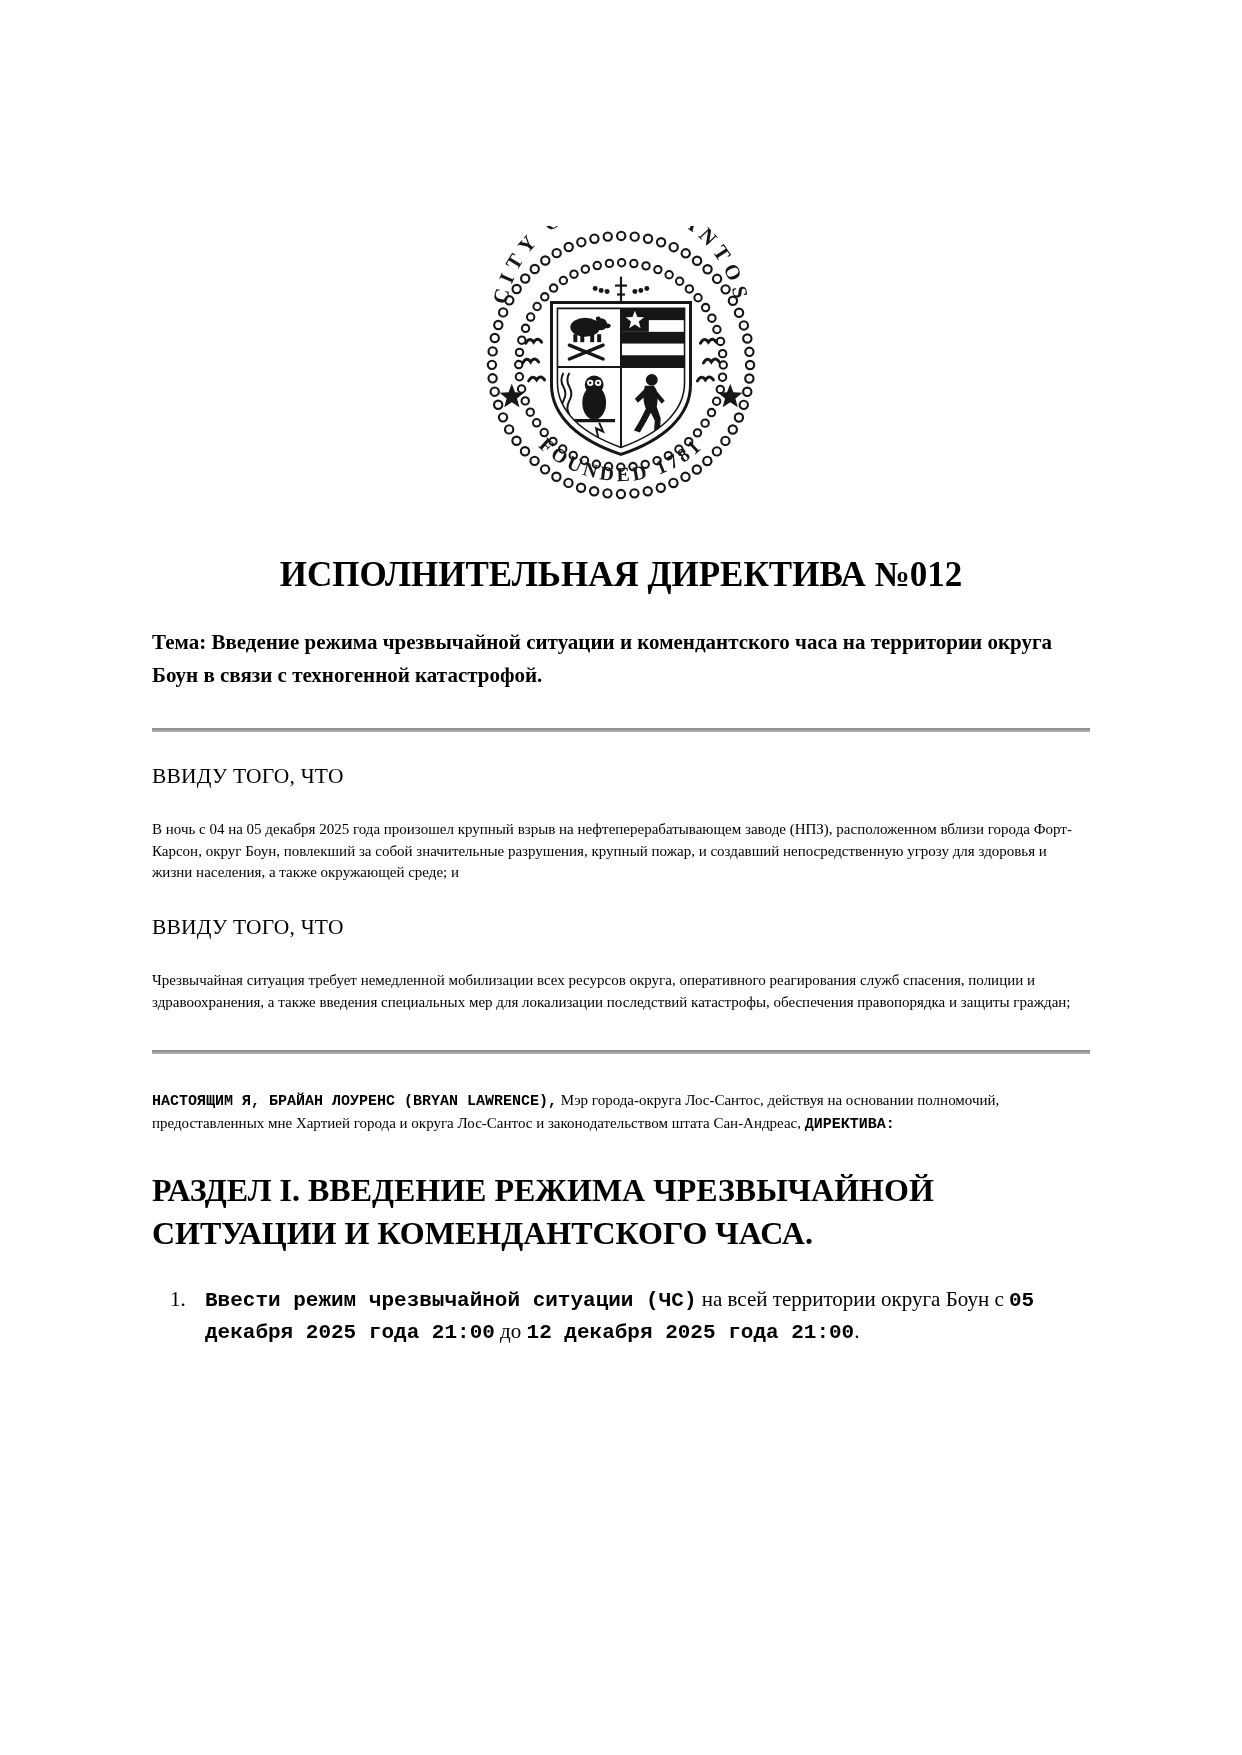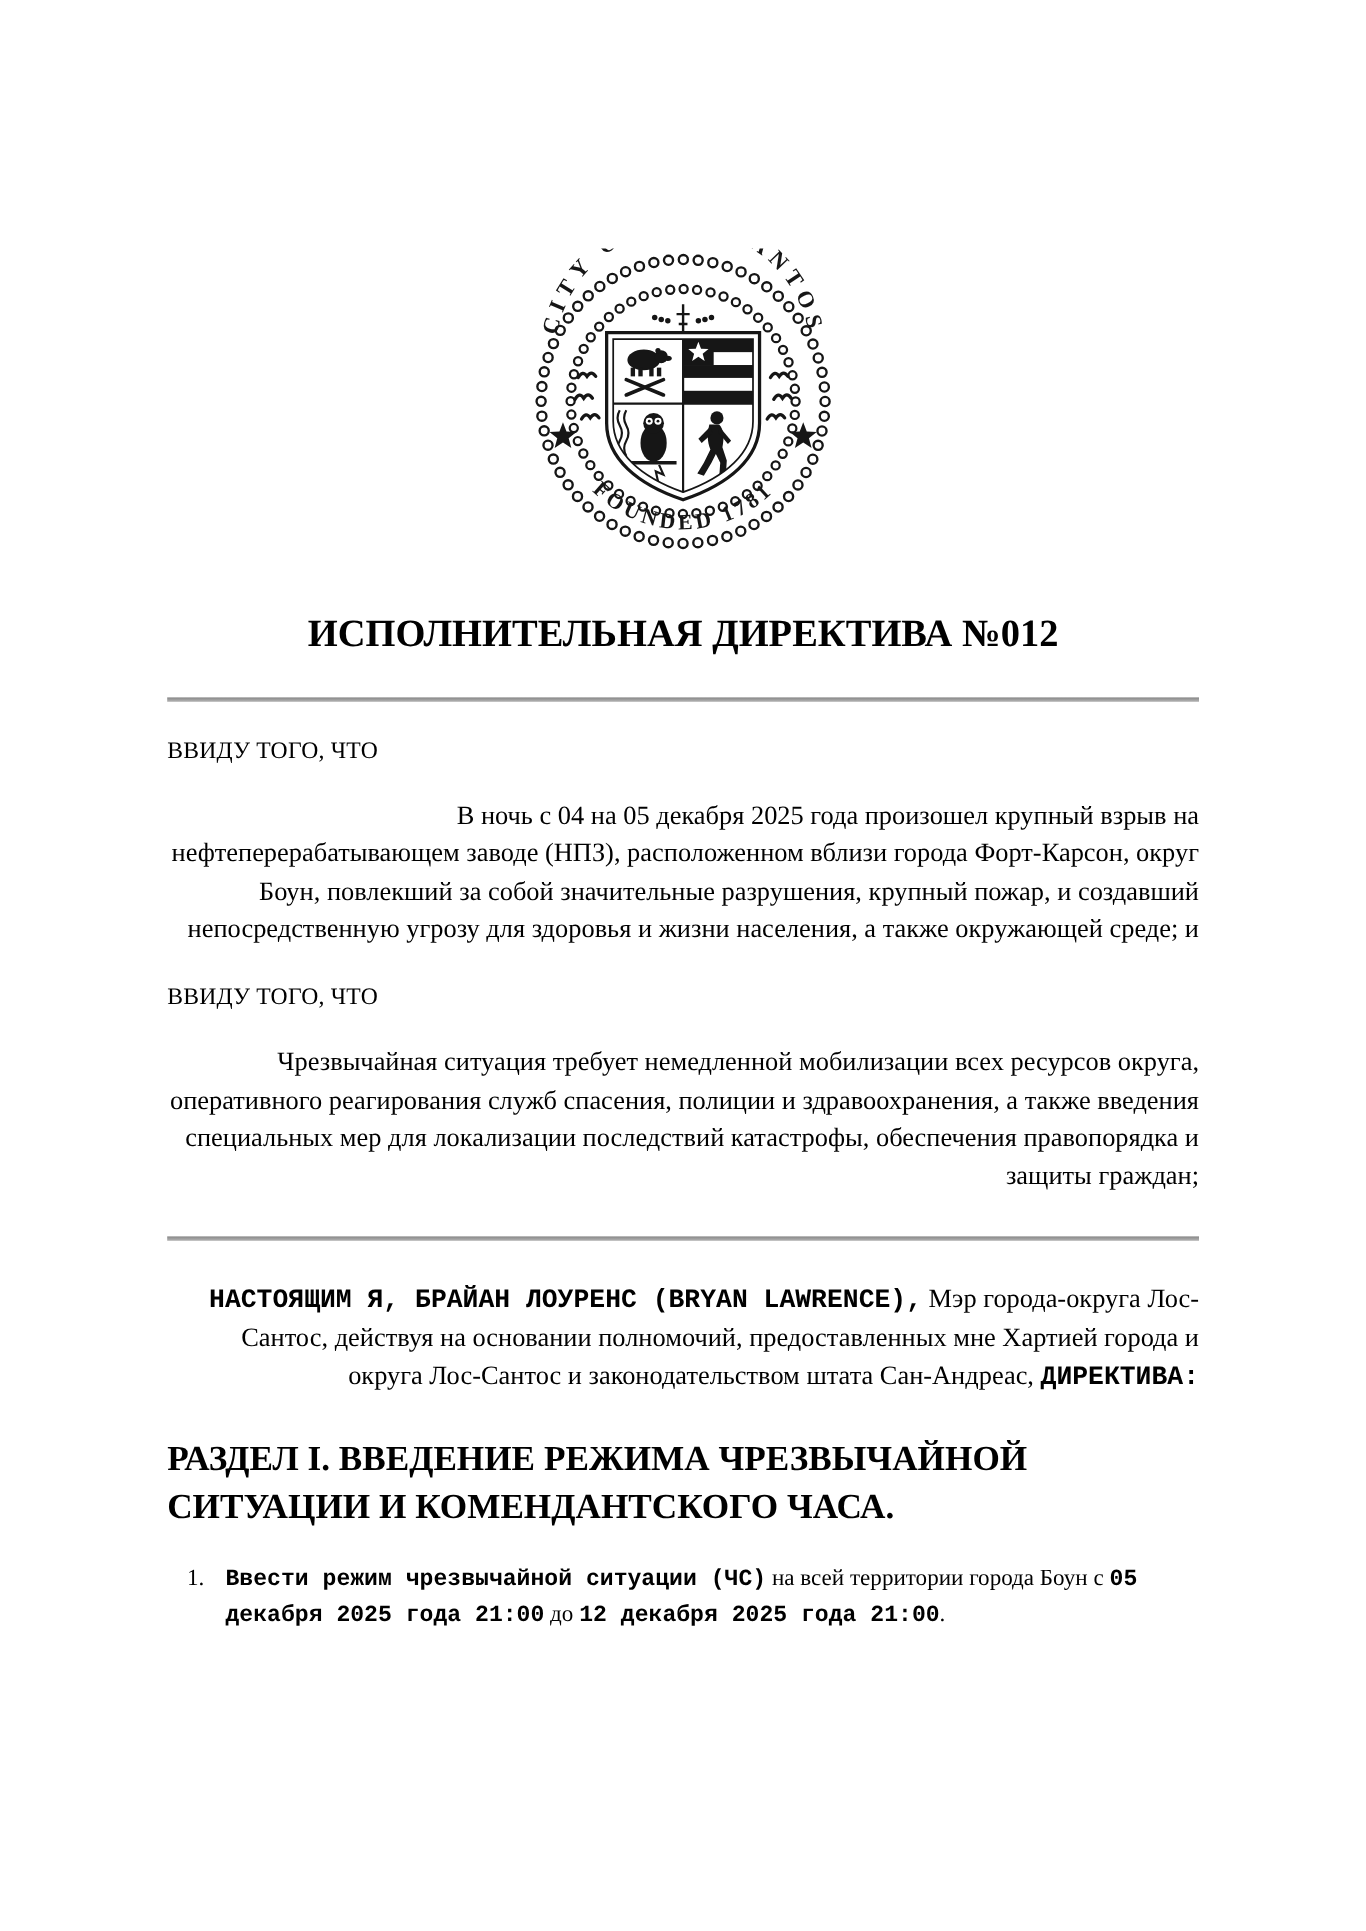--- a/index.html
+++ b/index.html
@@ -25,21 +25,21 @@
     margin-top:30px; font-size:21px; font-weight:bold; line-height:1.55;
   }
   .rule {
     border:0; height:4px; margin-top:37px;
     background:linear-gradient(#868686,#b5b5b5);
   }
   .whereas-h {
     margin-top:32px; font-size:21.5px; font-weight:normal; letter-spacing:.2px;
   }
   .para {
-    margin-top:30px; font-size:24px; line-height:1.43;text-align:right;
+    margin-top:30px; font-size:15px; line-height:1.43;
   }
   .section-h {
     margin-top:34px; font-size:32px; font-weight:bold; line-height:1.35;
   }
   .olist { margin-top:28px; }
   .list-item {
     display:flex; margin-left:18px; font-size:21px; line-height:1.5;
   }
   .li-num { flex:none; width:35px; }
   .li-text { flex:1; }
@@ -155,38 +155,39 @@
         <line x1="0" y1="-57" x2="0" y2="83" stroke="#161616" stroke-width="2"></line>
       </g>
     </svg>
   </div>
 
   <div class="content">
 
     <h1 class="doc-title">ИСПОЛНИТЕЛЬНАЯ ДИРЕКТИВА №012</h1>
 
 
+    <div class="doc-subject">Тема: Введение режима чрезвычайной ситуации и комендантского часа на территории округа Боун в связи с техногенной катастрофой.</div>
 
     <hr class="rule">
 
     <h3 class="whereas-h">ВВИДУ ТОГО, ЧТО</h3>
 
     <p class="para">В ночь с 04 на 05 декабря 2025 года произошел крупный взрыв на нефтеперерабатывающем заводе (НПЗ), расположенном вблизи города Форт-Карсон, округ Боун, повлекший за собой значительные разрушения, крупный пожар, и создавший непосредственную угрозу для здоровья и жизни населения, а также окружающей среде; и</p>
 
     <h3 class="whereas-h">ВВИДУ ТОГО, ЧТО</h3>
 
     <p class="para">Чрезвычайная ситуация требует немедленной мобилизации всех ресурсов округа, оперативного реагирования служб спасения, полиции и здравоохранения, а также введения специальных мер для локализации последствий катастрофы, обеспечения правопорядка и защиты граждан;</p>
 
     <hr class="rule">
 
     <p class="para" style="margin-top:36px"><span class="b">НАСТОЯЩИМ Я, БРАЙАН ЛОУРЕНС (BRYAN LAWRENCE),</span><span> Мэр города-округа Лос-Сантос, действуя на основании полномочий, предоставленных мне Хартией города и округа Лос-Сантос и законодательством штата Сан-Андреас, </span><span class="b">ДИРЕКТИВА:</span></p>
 
     <h2 class="section-h">РАЗДЕЛ I. ВВЕДЕНИЕ РЕЖИМА ЧРЕЗВЫЧАЙНОЙ СИТУАЦИИ И КОМЕНДАНТСКОГО ЧАСА.</h2>
 
     <div class="olist">
       <div class="list-item">
         <span class="li-num">1.</span>
-        <span class="li-text"><span class="b">Ввести режим чрезвычайной ситуации (ЧС)</span><span> на всей территории города Боун с </span><span class="b">05 декабря 2025 года 21:00</span><span> до </span><span class="b">12 декабря 2025 года 21:00</span><span>.</span></span>
+        <span class="li-text"><span class="b">Ввести режим чрезвычайной ситуации (ЧС)</span><span> на всей территории округа Боун с </span><span class="b">05 декабря 2025 года 21:00</span><span> до </span><span class="b">12 декабря 2025 года 21:00</span><span>.</span></span>
       </div>
     </div>
 
   </div>
 </div>
 
 </body></html>

